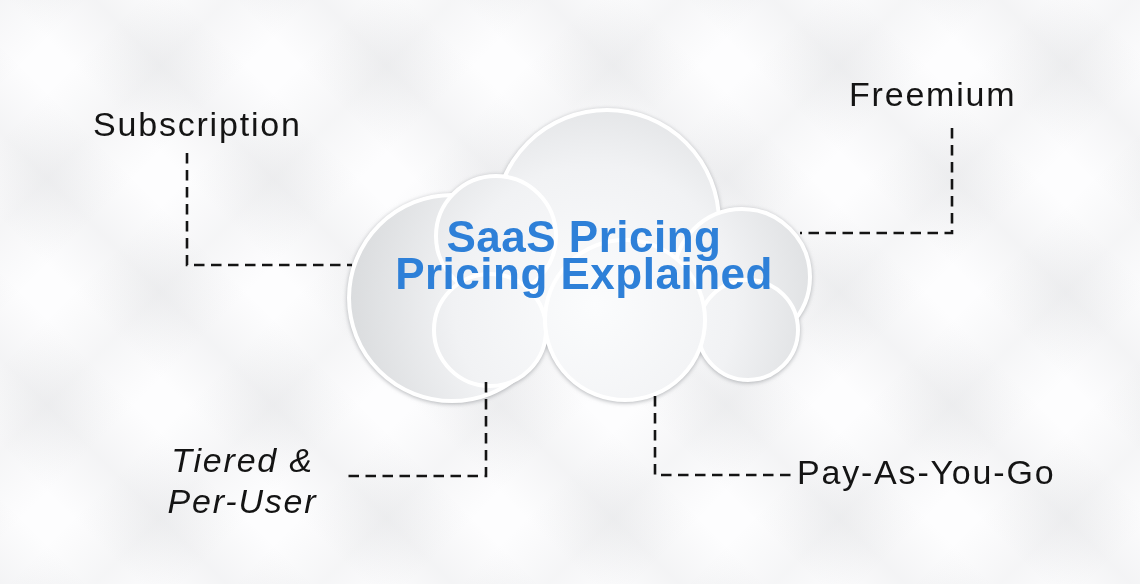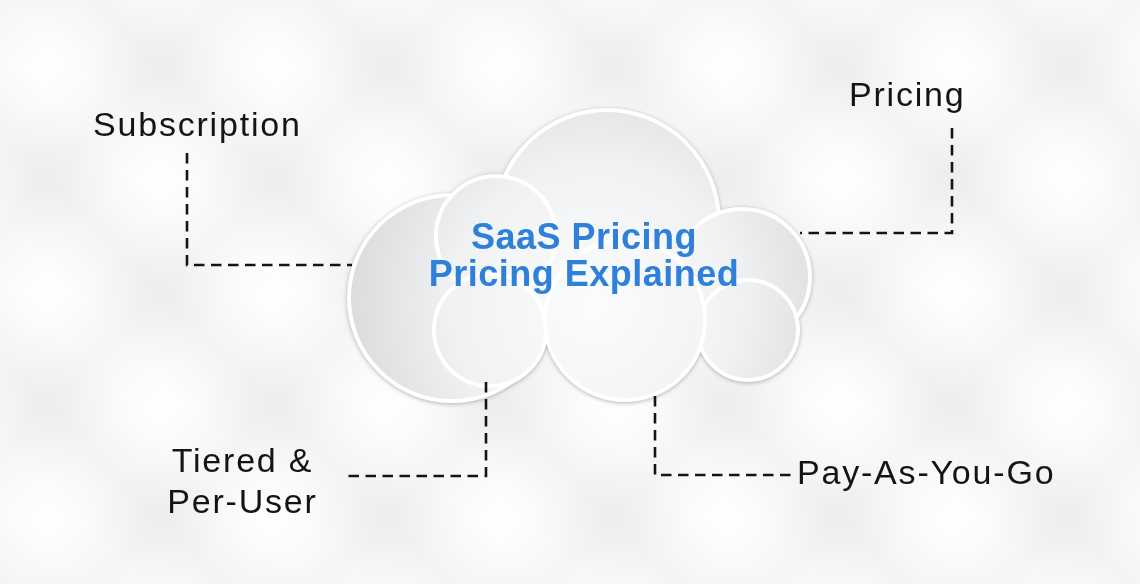--- a/index.html
+++ b/index.html
@@ -34,21 +34,21 @@
     letter-spacing:1.8px;
     white-space:nowrap;
     line-height:41px;
   }
   .node-label.two-line{text-align:center;}
   .cloud-title{
     position:absolute;
     left:334px;top:218px;width:500px;
     text-align:center;
     color:#2e80d8;
-    font-size:36px;
+    font-size:44px;
     font-weight:bold;
     letter-spacing:0.5px;
     line-height:37px;
   }
 </style>
 </head>
 <body>
 
 <div class="stage">
 
@@ -78,22 +78,22 @@
     <path class="connector" d="M655 396 L655 475 L797 475"></path>
   </svg>
 
   <div class="cloud-title">
     <div>SaaS Pricing</div>
     <div>Pricing Explained</div>
   </div>
 
   <div class="node-label" style="left:93px;top:104px;">Subscription</div>
 
-  <div class="node-label" style="left:849px;top:74px;">Pricing</div>
+  <div class="node-label" style="left:849px;top:74px;">Freemium</div>
 
-  <div class="node-label two-line" style="left:155px;top:440px;width:175px;">
+  <div class="node-label two-line" style="left:155px;top:440px;width:175px;font-style:italic;">
     <div>Tiered &amp;</div>
     <div>Per-User</div>
   </div>
 
   <div class="node-label" style="left:797px;top:452px;">Pay-As-You-Go</div>
 
 </div>
 
 </body></html>

